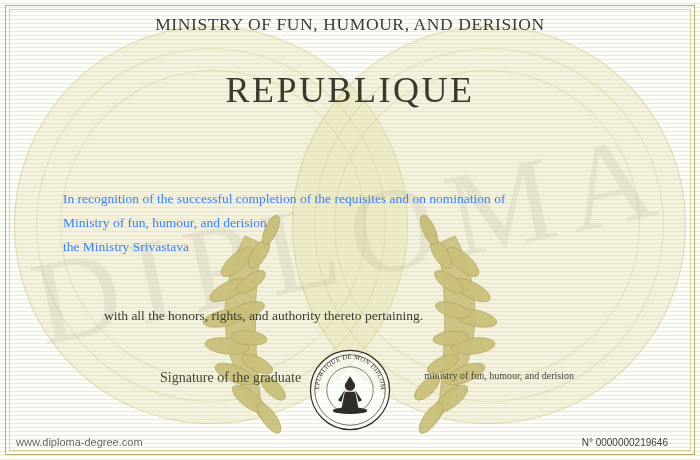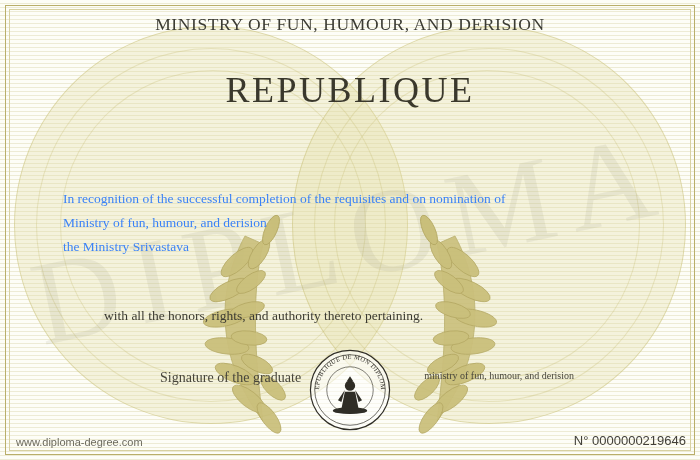--- a/index.html
+++ b/index.html
@@ -151,23 +151,23 @@
   .footer-url {
     position: absolute;
     left: 16px;
     bottom: 12px;
     font-size: 11px;
     color: #6c6a5e;
     font-family: "Liberation Sans", sans-serif;
   }
   .footer-serial {
     position: absolute;
-    right: 14px;
+    right: 32px;
     bottom: 12px;
-    font-size: 13px;
+    font-size: 10px;
     color: #42403a;
     font-family: "Liberation Sans", sans-serif;
   }
 </style>
 </head>
 <body>
 
 <div class="certificate">
 
   <div class="bg-guilloche"></div>

